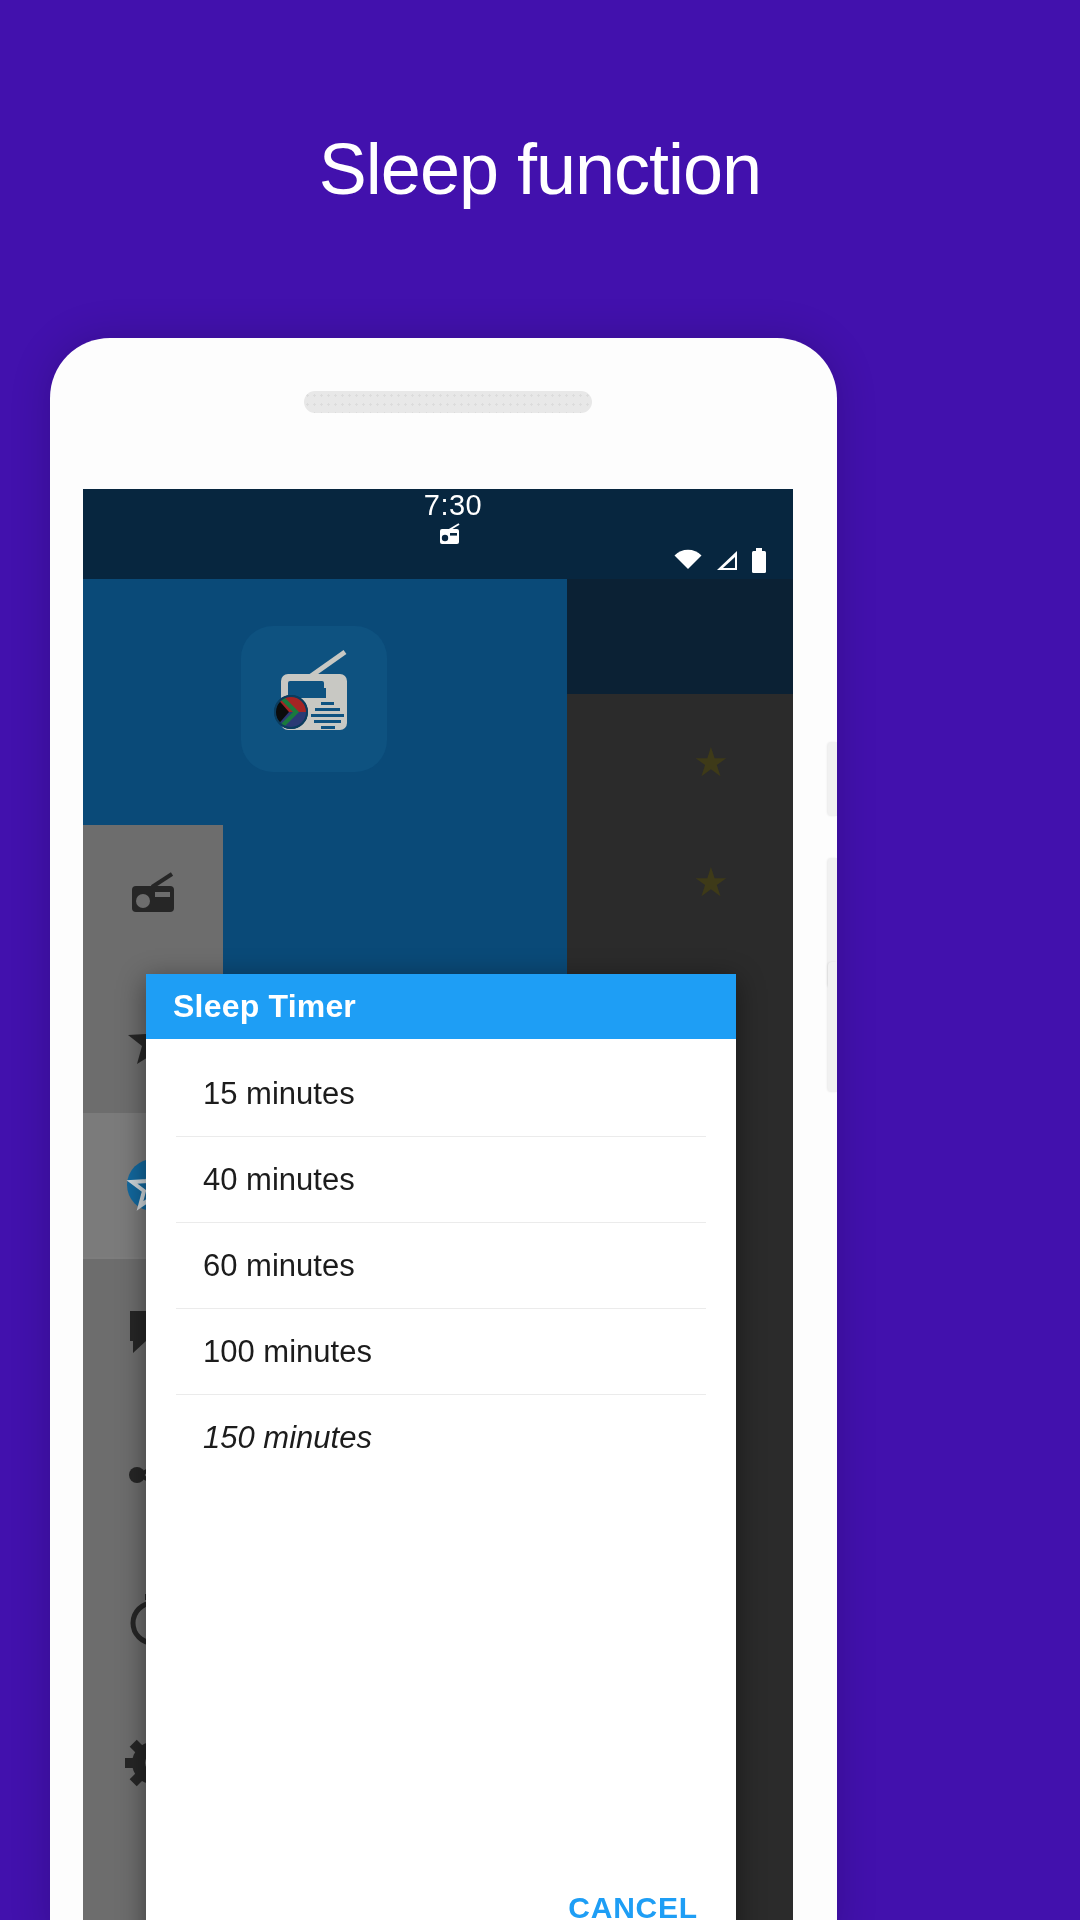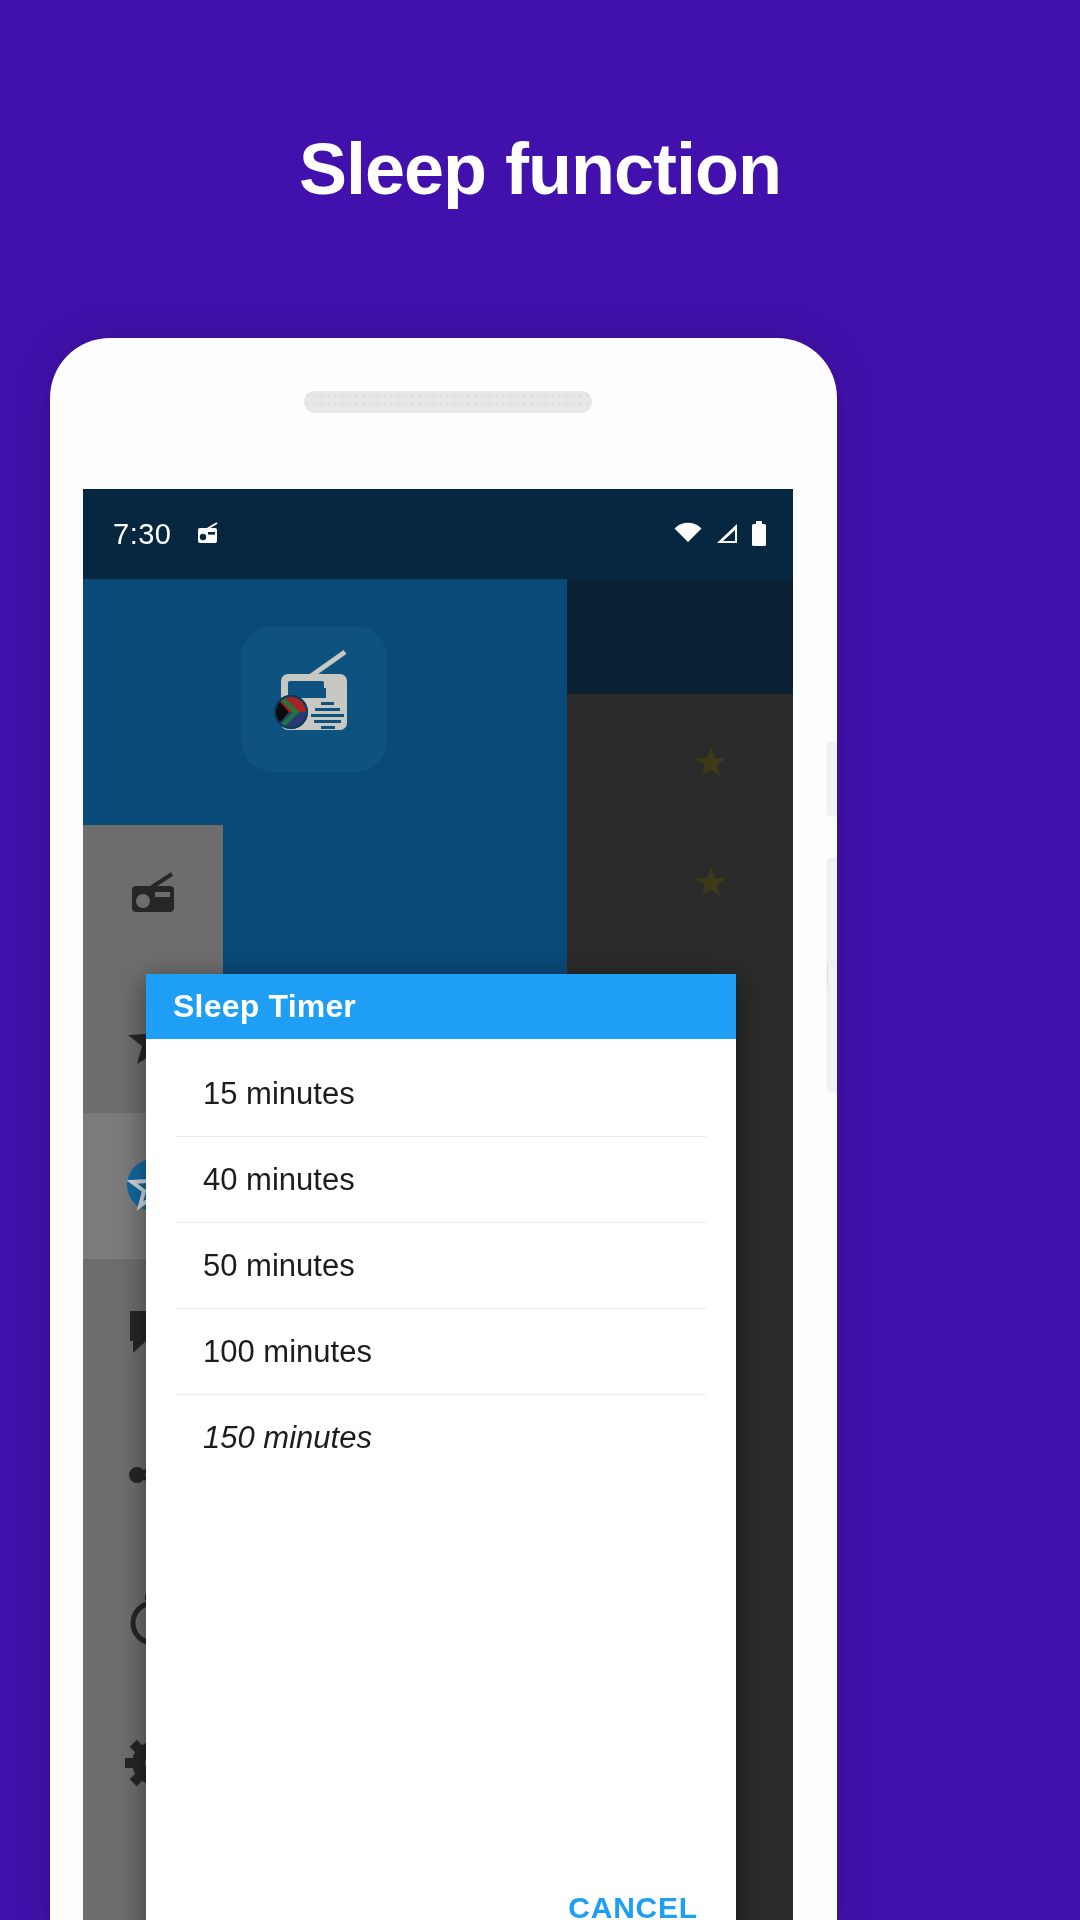--- a/index.html
+++ b/index.html
@@ -8,21 +8,21 @@
     background:#4211ad;
     font-family:"Liberation Sans", sans-serif;
     position:relative;
   }
   
   .promo-title{
     position:absolute;left:0;top:133px;width:1080px;
     text-align:center;
     color:#ffffff;
     font-size:72px;
-    font-weight:bold;
+    font-weight:normal;
     letter-spacing:-1px;
     line-height:1.0;
   }
   
   .phone{
     position:absolute;left:50px;top:338px;
     width:787px;height:1600px;
     background:#fdfdfd;
     border-radius:60px 60px 0 0;
     box-shadow:0 0 40px rgba(0,0,0,.18);
@@ -52,20 +52,21 @@
     width:710px;height:1449px;
     background:#0d2b45;
     overflow:hidden;
   }
   
   .statusbar{
     position:absolute;left:0;top:0;width:710px;height:90px;
     background:#07263f;
     display:flex;align-items:center;
     color:#ffffff;
+    flex-direction:column;
   }
   .sb-clock{font-size:29px;margin-left:30px;letter-spacing:.5px;}
   .sb-left-icons{margin-left:24px;display:flex;align-items:center;}
   .sb-right{margin-left:auto;margin-right:26px;display:flex;align-items:center;gap:11px;}
   .icon-svg{display:block;}
   
   .app-bg{position:absolute;left:0;top:90px;width:710px;height:1359px;background:#0a4a78;}
   .app-bg-right{position:absolute;left:484px;top:90px;width:226px;height:1359px;background:#0b2134;}
   .app-bg-dark{position:absolute;left:484px;top:205px;width:226px;height:1244px;background:#2b2b2b;}
   .app-art{
@@ -274,21 +275,21 @@
         <div class="dialog-title">Sleep Timer</div>
       </div>
       <div class="dialog-list">
         <div class="opt">
           <span class="opt-label">15 minutes</span>
         </div>
         <div class="opt">
           <span class="opt-label">40 minutes</span>
         </div>
         <div class="opt">
-          <span class="opt-label">50 minutes</span>
+          <span class="opt-label">60 minutes</span>
         </div>
         <div class="opt">
           <span class="opt-label">100 minutes</span>
         </div>
         <div class="opt">
           <span class="opt-label">150 minutes</span>
         </div>
       </div>
       <div class="dialog-actions">
         <button class="cancel-btn">CANCEL</button>

